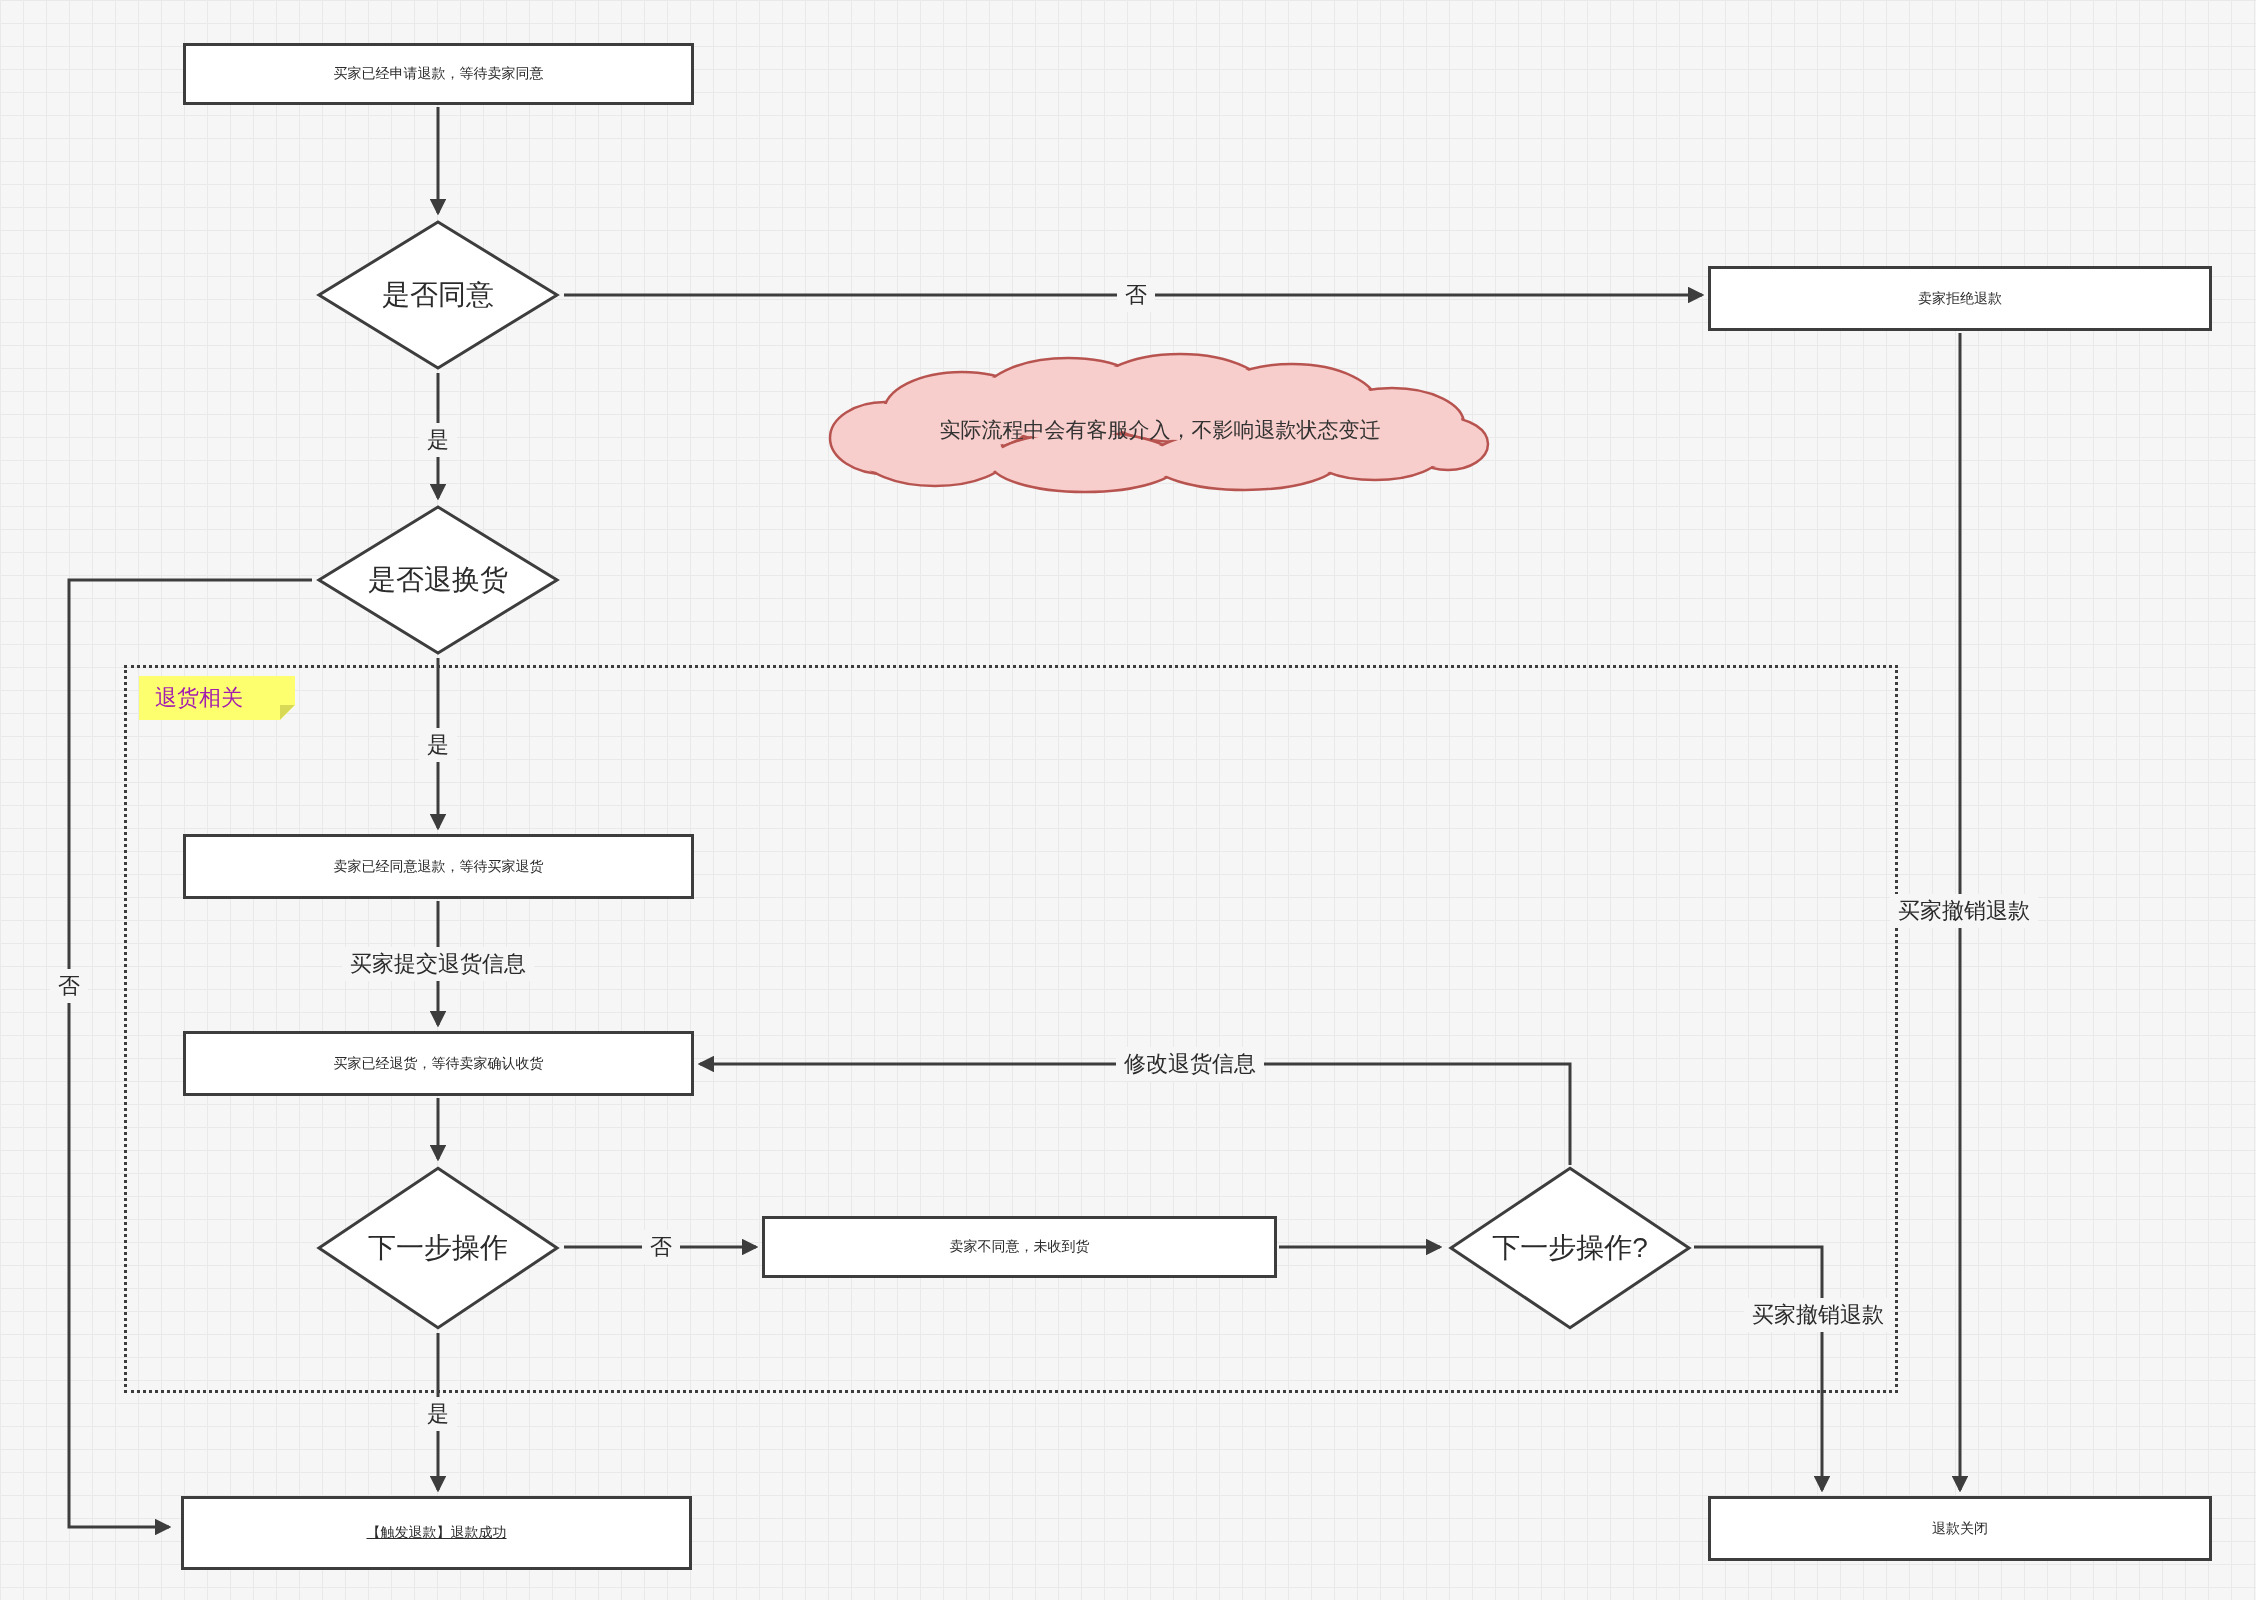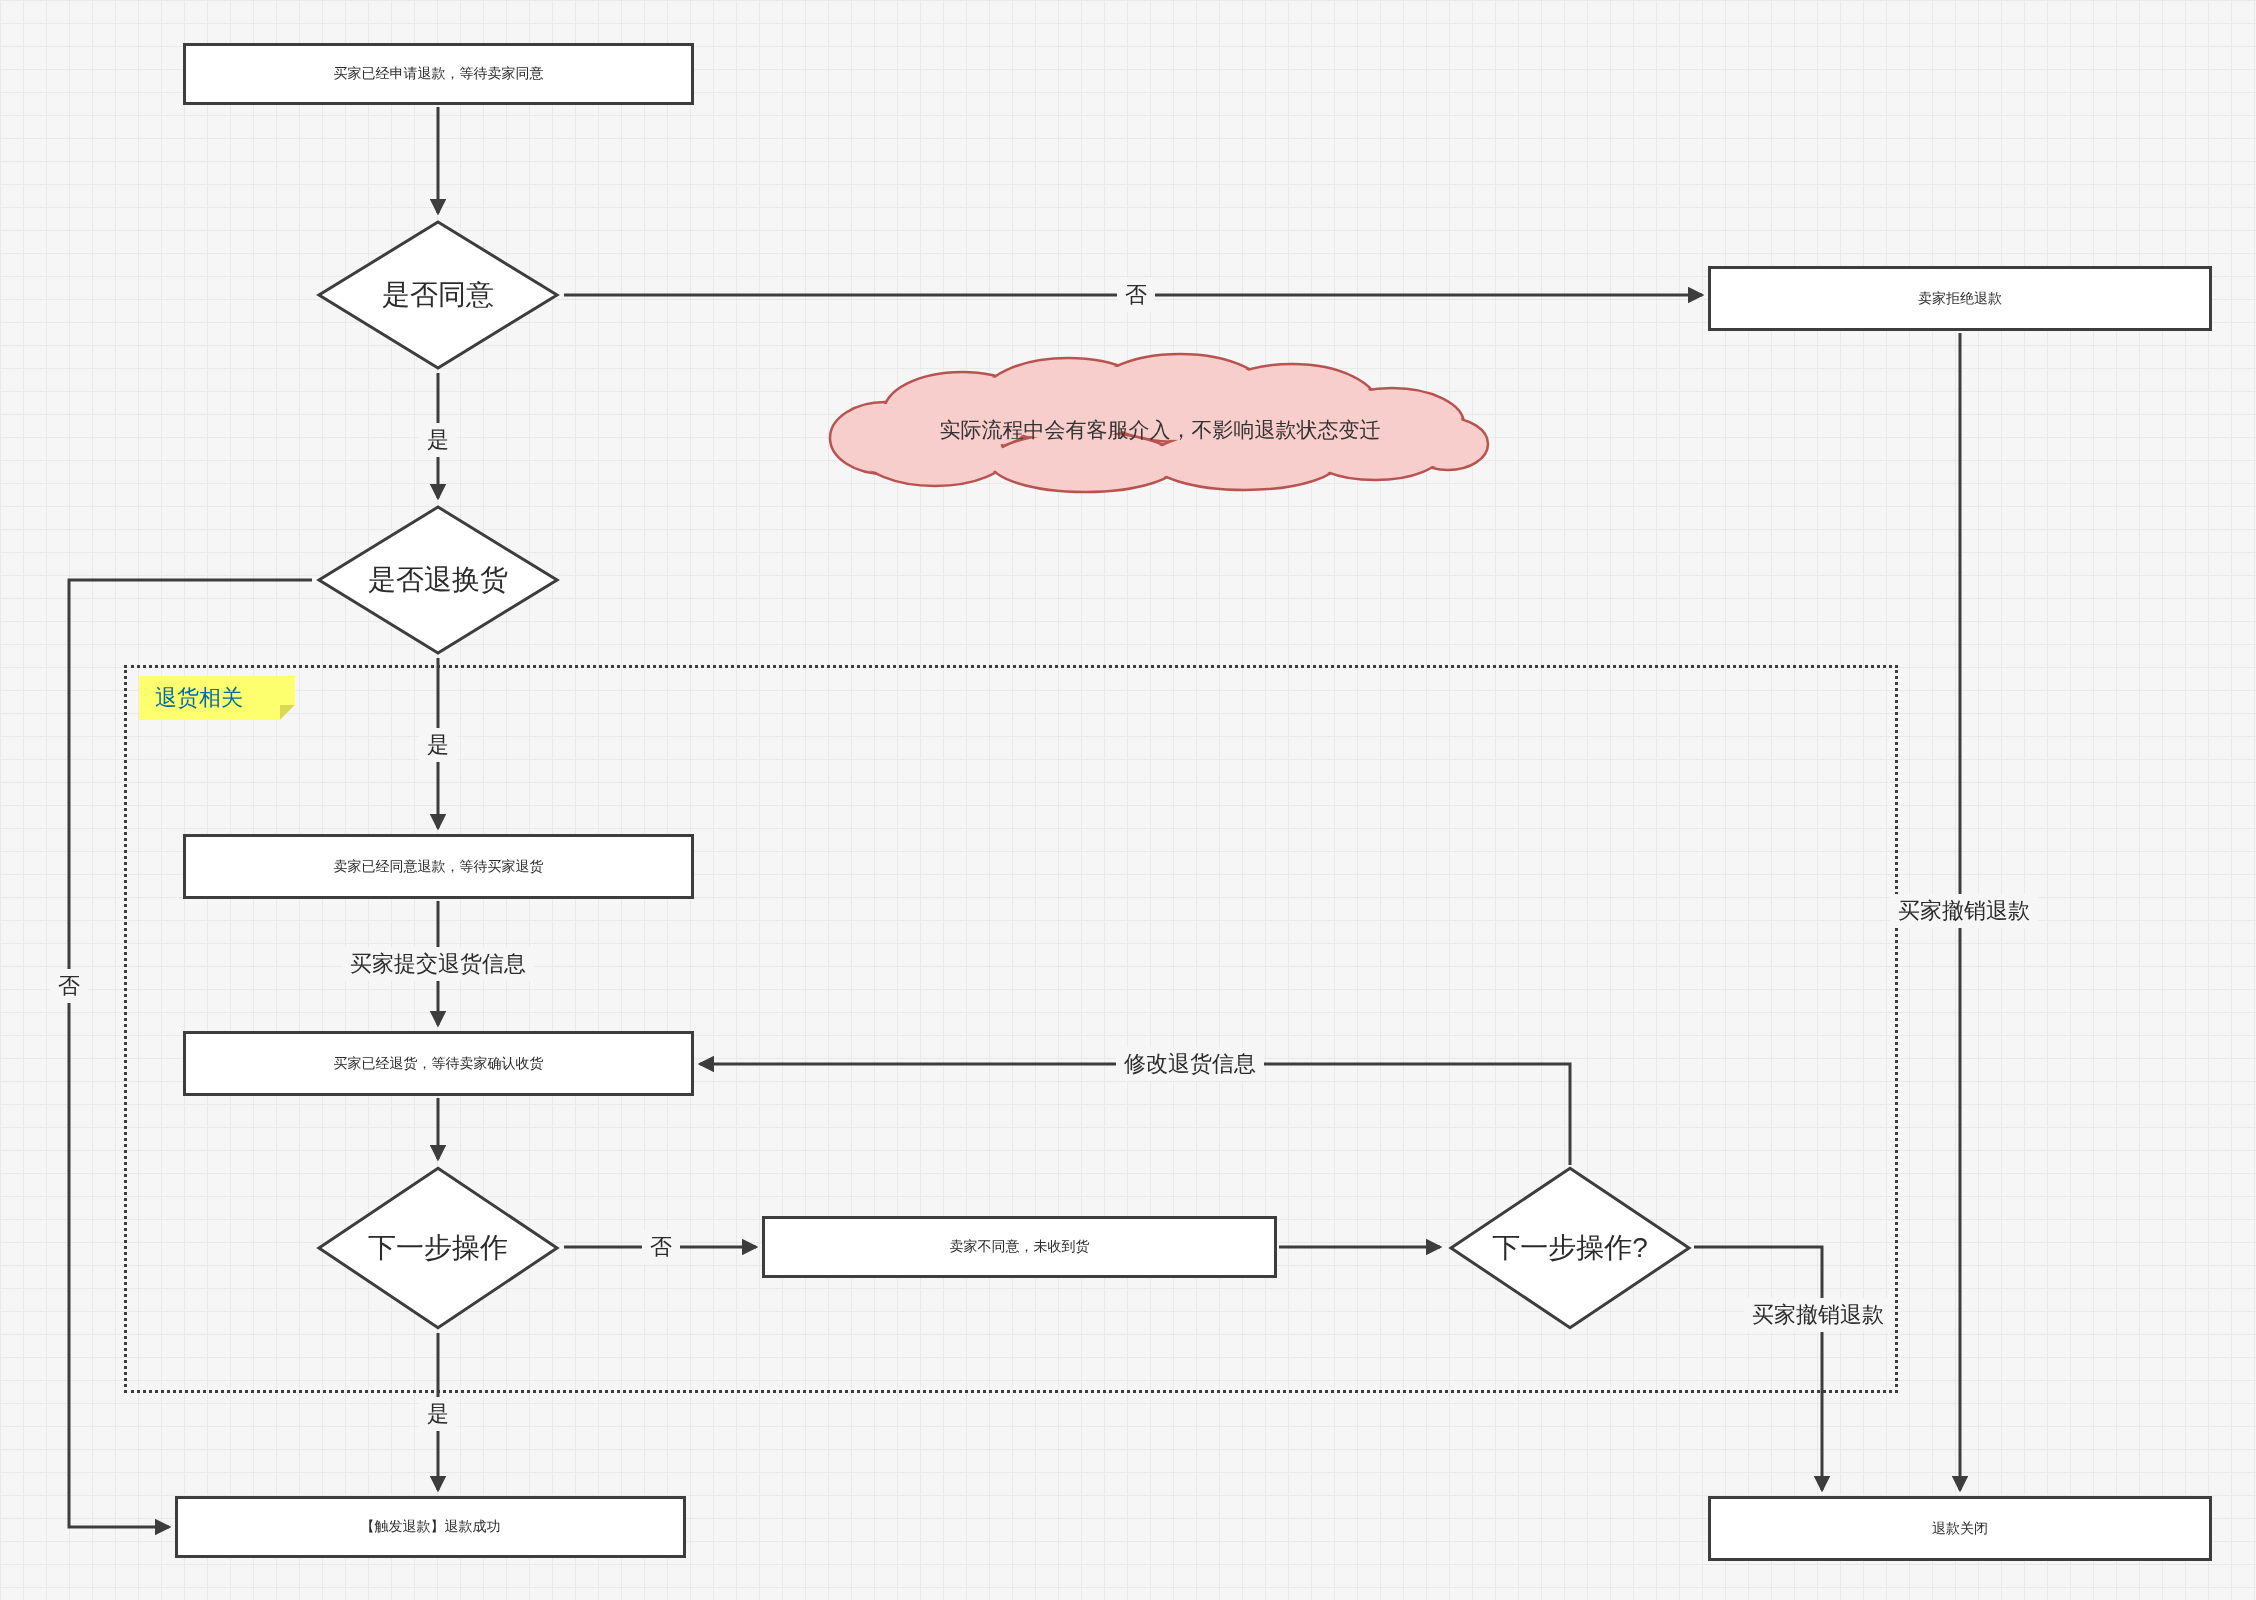--- a/index.html
+++ b/index.html
@@ -59,21 +59,21 @@
     left:124px; top:665px; width:1774px; height:728px;
     border:3px dotted #3d3d3d;
     z-index:2;
   }
   #note-tag {
     position:absolute;
     left:139px; top:676px; width:156px; height:44px;
     background:#fdff6e;
     display:flex; align-items:center;
     padding-left:16px;
-    font-size:22px; color:#0369a1;
+    font-size:22px; color:#a21caf;
     clip-path: polygon(0 0, 100% 0, 100% calc(100% - 15px), calc(100% - 15px) 100%, 0 100%);
     z-index:7;
   }
   #note-tag::after {
     content:"";
     position:absolute; right:0; bottom:0;
     width:15px; height:15px;
     background:#d8d957;
     clip-path: polygon(0 0, 100% 0, 0 100%);
   }
@@ -158,21 +158,21 @@
   <div class="rect-node" style="left:183px; top:43px; width:511px; height:62px;">买家已经申请退款，等待卖家同意</div>
 
   <div class="rect-node" style="left:1708px; top:266px; width:504px; height:65px;">卖家拒绝退款</div>
 
   <div class="rect-node" style="left:183px; top:834px; width:511px; height:65px;">卖家已经同意退款，等待买家退货</div>
 
   <div class="rect-node" style="left:183px; top:1031px; width:511px; height:65px;">买家已经退货，等待卖家确认收货</div>
 
   <div class="rect-node" style="left:762px; top:1216px; width:515px; height:62px;">卖家不同意，未收到货</div>
 
-  <div class="rect-node" style="left:175px; top:1496px; width:511px; height:62px;">【触发退款】退款成功</div>
+  <div class="rect-node" style="left:181px; top:1496px; width:511px; height:74px;text-decoration:underline;">【触发退款】退款成功</div>
 
   <div class="rect-node" style="left:1708px; top:1496px; width:504px; height:65px;">退款关闭</div>
 
   <div class="diamond" style="left:314px; top:219px; width:248px; height:152px;">
     <svg viewBox="0 0 100 100" preserveAspectRatio="none">
       <polygon points="50,2 98,50 50,98 2,50" fill="#ffffff" stroke="#3d3d3d" stroke-width="3" vector-effect="non-scaling-stroke"></polygon>
     </svg>
     <div class="dlabel">是否同意</div>
   </div>
 

